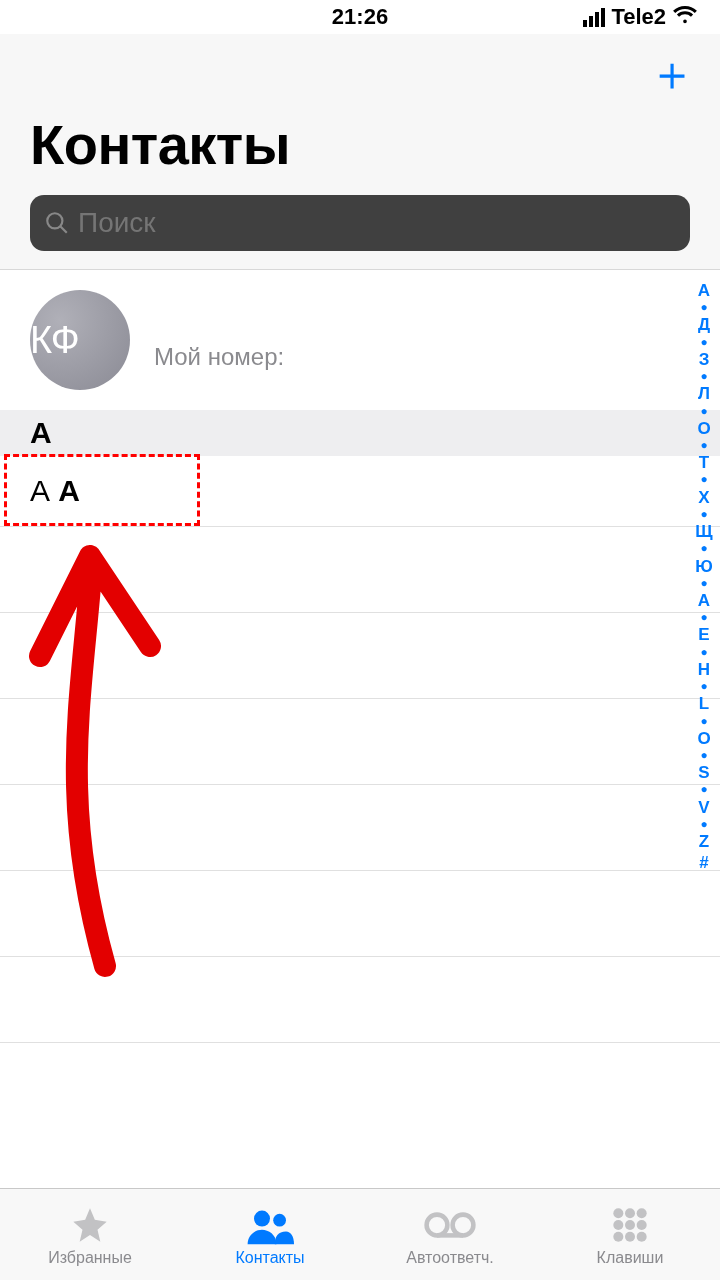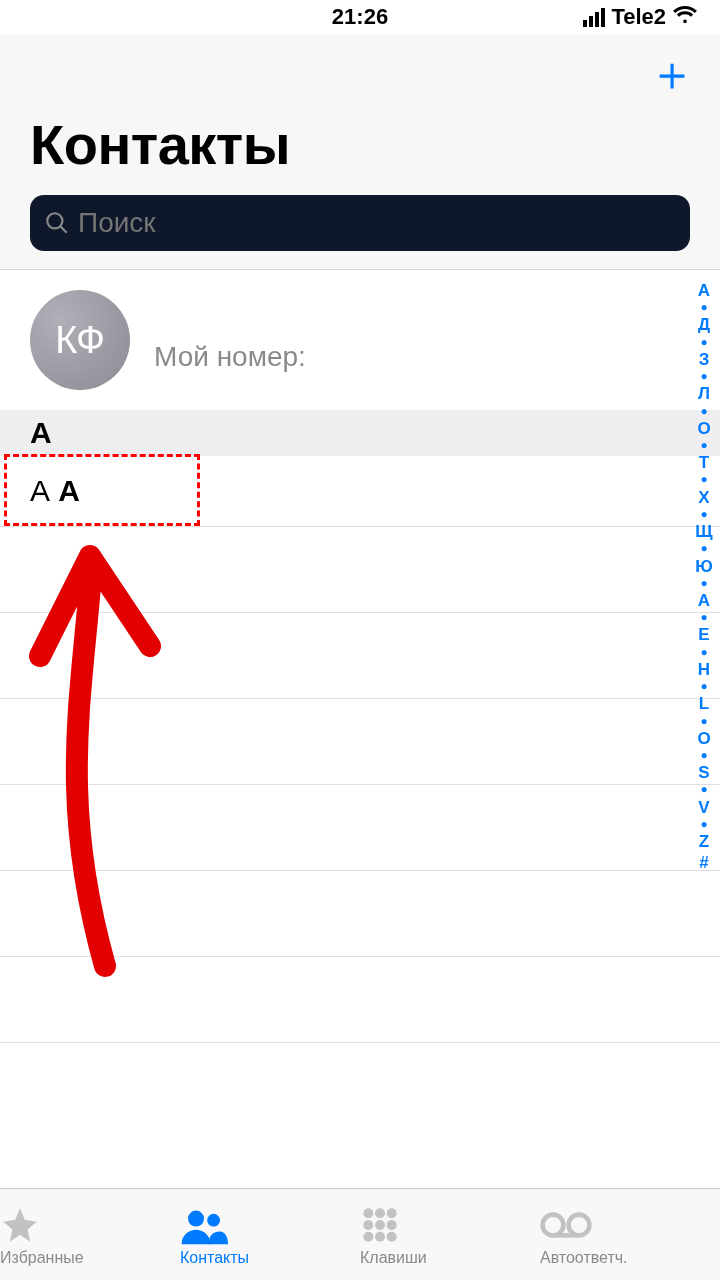--- a/index.html
+++ b/index.html
@@ -20,30 +20,30 @@
   .battery-body::after { content:""; position:absolute; left:2px; top:2px; bottom:2px; width:67%; background:#000;}
   .battery-tip { width:3px; height:8px; background:#000; border-radius:2px;}
 
   
   .header-area { background: #f7f7f7; padding: 0 0 18px; border-bottom: 1px solid #d8d8d8;}
   .nav-row { display:flex; justify-content:flex-end; padding: 20px 24px 6px;}
   .plus-btn { color:#007aff; font-size:48px; font-weight:400; line-height:40px; background:none; border:none; }
   .title-row { padding: 12px 30px 18px;}
   h1.title { font-size: 56px; font-weight: 700; letter-spacing: -0.5px;}
   .search-wrap { padding: 0 30px; }
-  .search-bar { display:flex; align-items:center; background:#0f172a; border-radius:14px; height:56px; padding:0 14px; }
+  .search-bar { display:flex; align-items:center; background:#404040; border-radius:14px; height:56px; padding:0 14px; }
   .search-bar svg { width:26px; height:26px; stroke:#888; fill:none; flex-shrink:0;}
   .search-input { border:none; background:transparent; font-size:28px; color:#8a8a8e; margin-left:8px; width:100%; outline:none;}
 
   
   .list-area { flex:1; position:relative; background:#fff; overflow:hidden;}
   .me-row { display:flex; align-items:center; padding: 20px 30px; gap:24px;}
-  .avatar { width:100px; height:100px; border-radius:50%; background: radial-gradient(circle at 30% 30%, #b0b0b8, #8a8a94); display:flex; align-items:center; justify-content:center; color:#fff; font-size:38px; font-weight:400;}
+  .avatar { width:100px; height:100px; border-radius:50%; background: radial-gradient(circle at 30% 30%, #b0b0b8, #8a8a94); display:flex; align-items:center; color:#fff; font-size:38px; font-weight:400;}
   .avatar-area {display:flex; align-items:flex-end;}
-  .me-label { color:#8a8a8e; font-size:28px; margin-top:34px;}
+  .me-label { color:#8a8a8e; font-size:24px; margin-top:34px;}
 
   .section-header { background:#eeeef0; padding: 6px 30px; font-size:30px; font-weight:700; letter-spacing:0.5px;}
   .contact-row { position:relative; padding: 18px 30px; font-size:30px; border-bottom: 1px solid #e0e0e0; margin-left:0px;}
   .contact-row .fn { font-weight:400;} .contact-row .ln { font-weight:700;}
   .contact-row.hidden-row{ height:86px; border-bottom:1px solid #e0e0e0;}
   .contact-list .contact-row + .contact-row {  }
   .contact-list { }
 
   
   .highlight-box { position:absolute; border:3px dashed #ff0000; }
@@ -51,21 +51,21 @@
   
   .index-strip { position:absolute; right:0px; top:280px; width:32px; display:flex; flex-direction:column; align-items:center; color:#007aff; font-size:17px; font-weight:600; line-height:1.25;}
   .index-strip span { display:block;}
   .index-strip .dot { font-size:12px; line-height:1.1;}
 
   
   .arrow-overlay { position:absolute; pointer-events:none; }
 
   
   .tab-bar { height:92px; background:#f8f8f8; border-top:1px solid #c8c8c8; display:flex;}
-  .tab-item { flex:1; display:flex; flex-direction:column; align-items:flex-start; justify-content:center; gap:2px; color:#8a8a8e;}
+  .tab-item { flex:1; display:flex; flex-direction:column; align-items:center; justify-content:center; gap:2px; color:#8a8a8e;}
   .tab-item.active { color:#007aff;}
   .tab-item .tab-label { font-size:16px;}
   .tab-icon { height:44px; display:flex; align-items:center; justify-content:center;}
 </style>
 </head>
 <body>
 
 <div class="screen">
 
   <div class="status-bar">
@@ -185,42 +185,42 @@
     <div class="tab-item active">
       <div class="tab-icon">
         <svg width="48" height="40" viewBox="0 0 30 24">
             <circle cx="10" cy="8" r="5" fill="#007aff"></circle>
             <circle cx="21" cy="9" r="4" fill="#007aff"></circle>
             <path d="M1 24c0-6 5-9 9-9s9 3 9 9H1z" fill="#007aff"></path>
             <path d="M18 24c0-5 2-8 7-8 3 0 5 3 5 8H18z" fill="#007aff"></path>
           </svg>
       </div>
       <span class="tab-label">Контакты</span>
+    </div>
+    <div class="tab-item">
+      <div class="tab-icon">
+        <svg width="52" height="40" viewBox="0 0 40 24" fill="none" stroke="#c2c2c4" stroke-width="3.5">
+            <circle cx="10" cy="12" r="8"></circle>
+            <circle cx="30" cy="12" r="8"></circle>
+            <line x1="10" y1="20" x2="30" y2="20"></line>
+          </svg>
+      </div>
+      <span class="tab-label">Автоответч.</span>
     </div>
     <div class="tab-item">
       <div class="tab-icon">
         <svg width="40" height="40" viewBox="0 0 24 24" fill="#c2c2c4">
             <circle cx="5" cy="5" r="3"></circle>
             <circle cx="12" cy="5" r="3"></circle>
             <circle cx="19" cy="5" r="3"></circle>
             <circle cx="5" cy="12" r="3"></circle>
             <circle cx="12" cy="12" r="3"></circle>
             <circle cx="19" cy="12" r="3"></circle>
             <circle cx="5" cy="19" r="3"></circle>
             <circle cx="12" cy="19" r="3"></circle>
             <circle cx="19" cy="19" r="3"></circle>
           </svg>
       </div>
       <span class="tab-label">Клавиши</span>
     </div>
-    <div class="tab-item">
-      <div class="tab-icon">
-        <svg width="52" height="40" viewBox="0 0 40 24" fill="none" stroke="#c2c2c4" stroke-width="3.5">
-            <circle cx="10" cy="12" r="8"></circle>
-            <circle cx="30" cy="12" r="8"></circle>
-            <line x1="10" y1="20" x2="30" y2="20"></line>
-          </svg>
-      </div>
-      <span class="tab-label">Автоответч.</span>
-    </div>
   </div>
 
 </div>
 
 </body></html>

